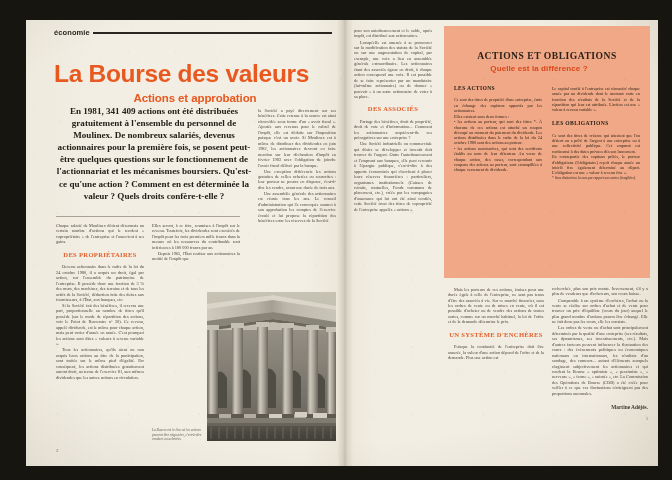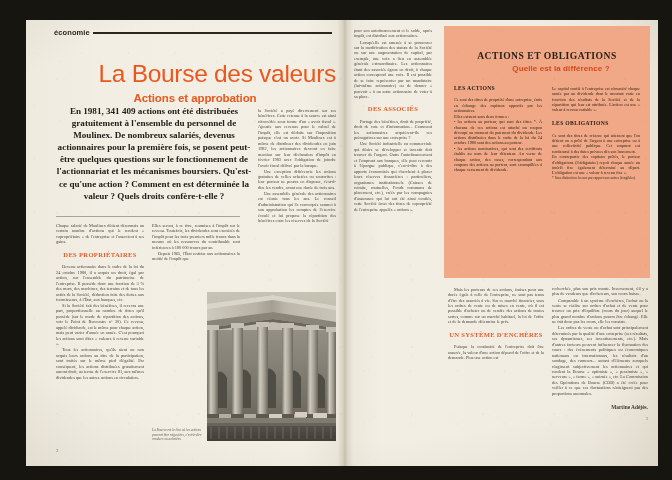--- a/index.html
+++ b/index.html
@@ -93,23 +93,23 @@
     flex: 1;
     height: 2px;
     background: #2b2620;
   }
 
   .headline {
     position: absolute;
     left: 28px;
     top: 26px;
     width: 282px;
-    text-align: right;
+    text-align: left;
     font-family: "Liberation Sans", sans-serif;
-    font-weight: normal;
+    font-weight: bold;
     font-size: 24.5px;
     line-height: 1;
     color: #e8581f;
     letter-spacing: -0.3px;
   }
   .subhead {
     position: absolute;
     left: 28px;
     top: 62px;
     width: 282px;
@@ -237,21 +237,21 @@
     width: 190px;
     text-align: center;
     font-family: "Liberation Serif", serif;
     font-weight: bold;
     font-size: 9.6px;
     color: #2a2119;
     letter-spacing: 0.5px;
   }
   .panel-sub {
     position: absolute;
-    left: 22px; top: 38px;
+    left: 0; top: 38px;
     width: 190px;
     text-align: center;
     font-family: "Liberation Sans", sans-serif;
     font-weight: bold;
     font-size: 8px;
     color: #d9471a;
     letter-spacing: 0.1px;
   }
 
   .panel-col {

